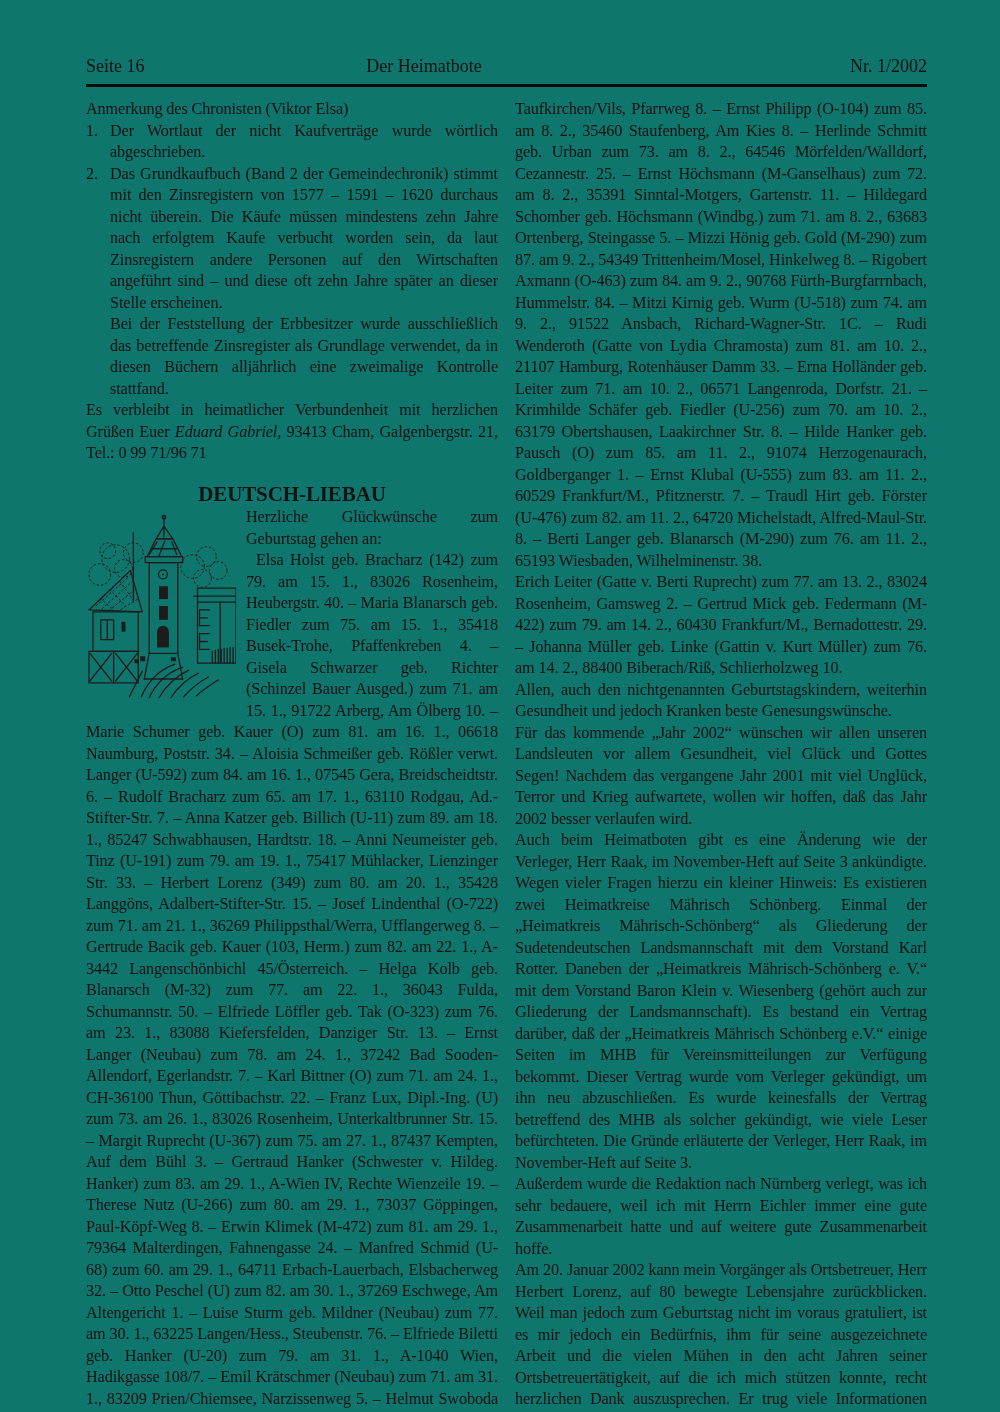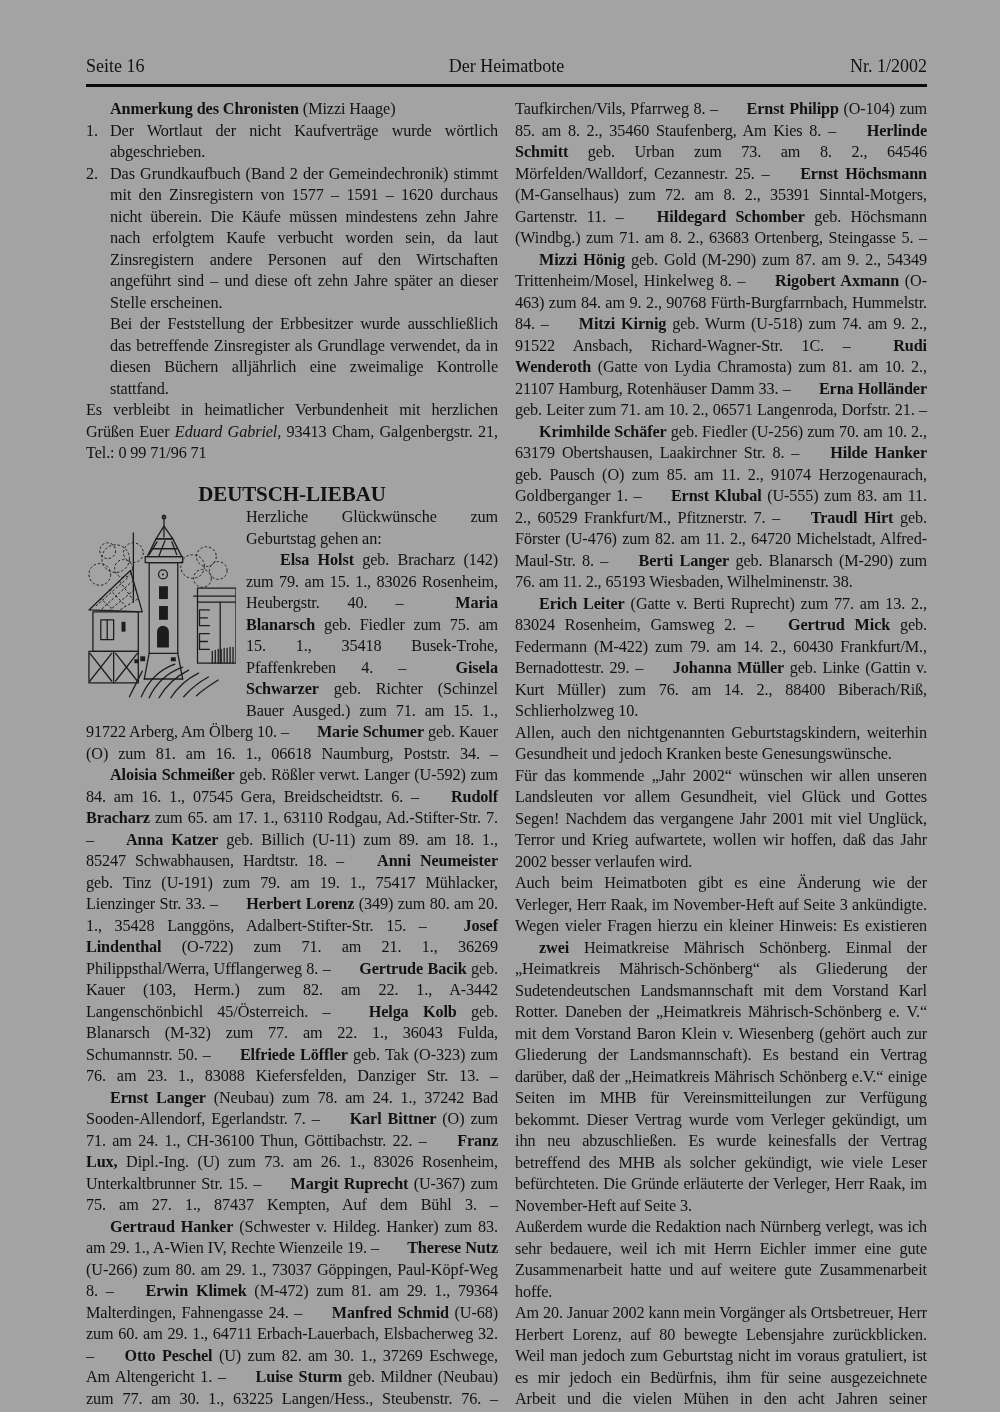--- a/index.html
+++ b/index.html
@@ -1,26 +1,26 @@
 <!DOCTYPE html>
 <html lang="de"><head>
 <meta charset="utf-8">
 <style>
   html,body{margin:0;padding:0;}
   body{width:1000px;height:1412px;background:#e9e9e7;font-family:"Liberation Serif", serif;}
-  .page{position:relative;width:1000px;height:1412px;background:#a3a3a3;color:#121212;overflow:hidden;}
+  .page{position:relative;width:1000px;height:1412px;background:#0f766e;color:#121212;overflow:hidden;}
   .masthead{position:absolute;left:86px;top:54px;width:841px;display:flex;align-items:baseline;font-size:18px;line-height:24px;}
   .mh-left{flex:1;text-align:left;}
-  .mh-center{flex:1;text-align:center;}
+  .mh-center{flex:1;}
   .mh-right{flex:1;text-align:right;}
   .rule{position:absolute;left:86px;top:84px;width:841px;height:3px;background:#0b0b0b;}
   .columns{position:absolute;left:86px;top:99px;width:841px;display:flex;gap:17px;}
   .col{width:412px;font-size:16.2px;line-height:21.5px;text-align:justify;letter-spacing:-0.1px;hyphens:auto;-webkit-hyphens:auto;}
   .col p{margin:0;}
-  .b{font-weight:bold;margin-left:24px;}
+  .b{font-weight:normal;}
   .i{font-style:italic;}
   .li{display:flex;}
   .li .num{flex:0 0 24px;}
   .li .li-body{flex:1;}
   .liebau-h{text-align:center;font-weight:bold;font-size:21px;margin:19px 0 2px 0 !important;}
   .church{float:left;width:150px;height:190px;margin:3px 10px 2px 0;}
   .bd-list{text-indent:10px;}
   .box{border:2px solid #1a1a1a;margin:9px 0 8px 0;padding:3px 9px 5px 9px;}
   svg .st{stroke:#1c1c1c;fill:none;stroke-width:1.3;stroke-linecap:round;stroke-linejoin:round;}
   svg .fl{fill:#1c1c1c;stroke:none;}
@@ -34,21 +34,21 @@
   <div class="masthead">
     <span class="mh-left">Seite 16</span>
     <span class="mh-center">Der Heimatbote</span>
     <span class="mh-right">Nr. 1/2002</span>
   </div>
   <div class="rule"></div>
 
   <div class="columns">
 
     <div class="col">
-      <p><span class="b">Anmerkung des Chronisten</span><span> (Mizzi Haage)</span></p>
+      <p><span class="b">Anmerkung des Chronisten</span><span> (Viktor Elsa)</span></p>
 
       <div class="li">
         <span class="num">1.</span>
         <p class="li-body"><span>Der Wortlaut der nicht Kaufverträge wurde wörtlich abgeschrieben.</span></p>
       </div>
 
       <div class="li">
         <span class="num">2.</span>
         <div class="li-body">
           <p><span>Das Grundkaufbuch (Band 2 der Gemeindechronik) stimmt mit den Zinsregistern von 1577 – 1591 – 1620 durchaus nicht überein. Die Käufe müssen mindestens zehn Jahre nach erfolgtem Kaufe verbucht worden sein, da laut Zinsregistern andere Personen auf den Wirtschaften angeführt sind – und diese oft zehn Jahre später an dieser Stelle erscheinen.</span></p>

